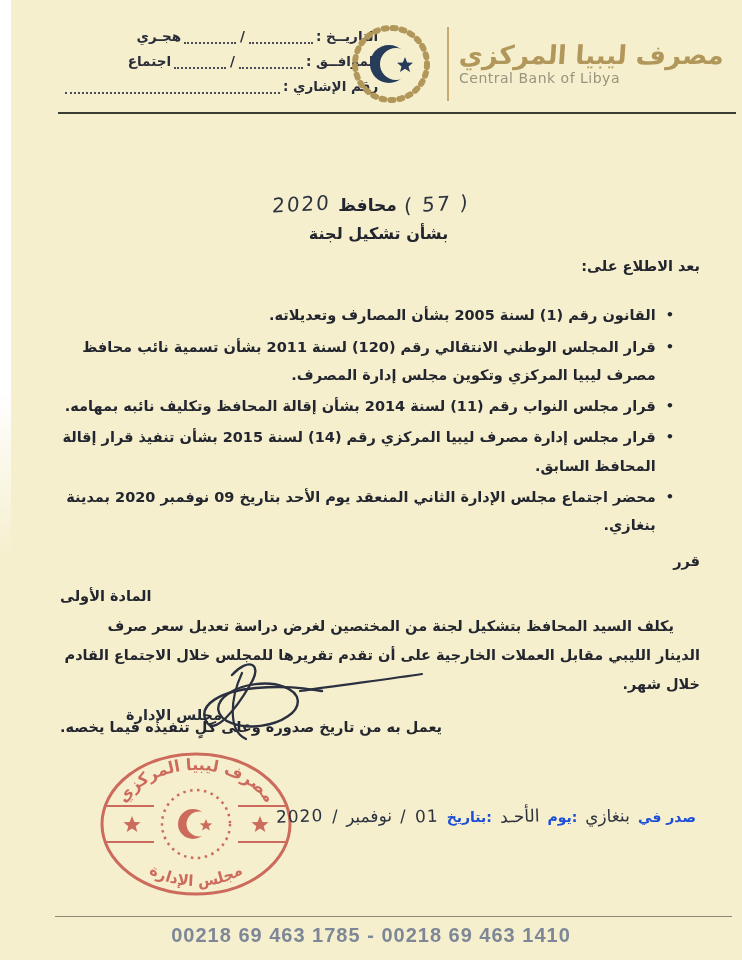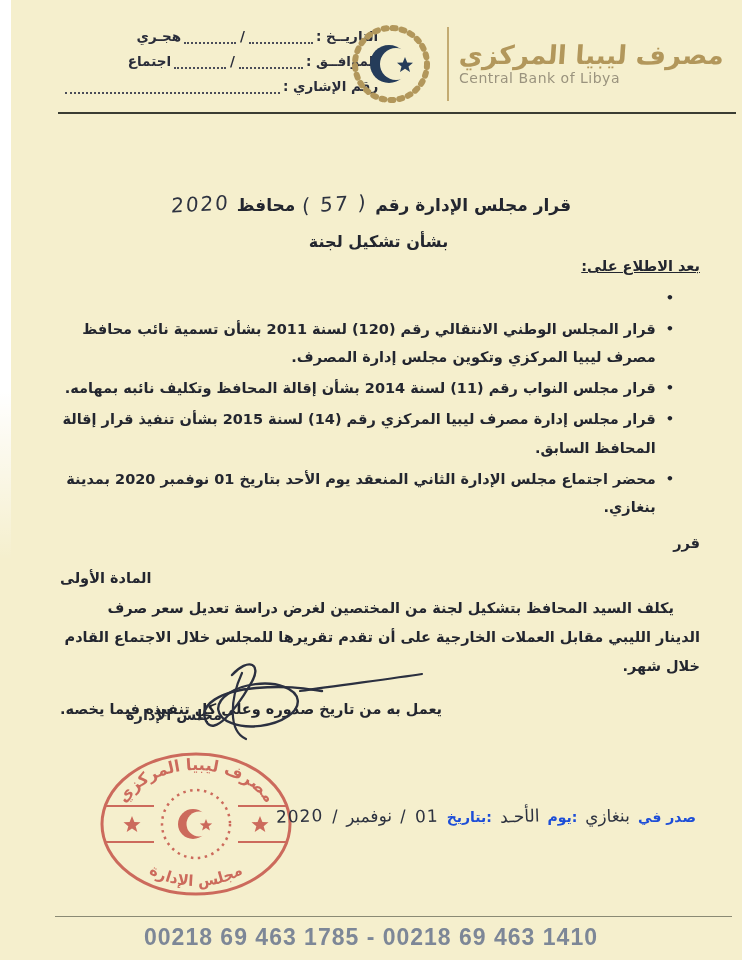--- a/index.html
+++ b/index.html
@@ -22,26 +22,26 @@
   .dots{display:inline-block;border-bottom:2px dotted #4a4d58;height:11px;margin:0 3px;}
   .d60{width:64px}.d40{width:52px}.d210{width:215px}
   .slash{font-weight:bold;padding:0 1px;}
   .hdr-rule{position:absolute;top:112px;left:58px;right:6px;height:2px;background:#3a3d33;}
   
   .title-block{position:absolute;top:192px;left:0;right:0;text-align:center;}
   .title-row{display:flex;flex-direction:row-reverse;justify-content:center;align-items:baseline;gap:7px;
     font-size:17px;font-weight:bold;color:#23262f;}
   .hand{font-family:"DejaVu Sans",sans-serif;font-weight:normal;font-size:20px;
     display:inline-block;transform:rotate(-3deg) skewX(-6deg);color:#2e3340;letter-spacing:2px;}
-  .title-sub{margin-top:16px;font-size:16px;font-weight:bold;color:#23262f;padding-left:15px;}
+  .title-sub{margin-top:8px;font-size:16px;font-weight:bold;color:#23262f;padding-left:15px;}
   
   .doc-body{position:absolute;top:252px;right:42px;left:60px;direction:rtl;text-align:right;
     font-size:14.5px;font-weight:bold;color:#23262f;line-height:1.95;}
   .salutation{margin-bottom:2px;}
-  .preamble{margin-bottom:4px;text-decoration:underline;}
+  .preamble{margin-bottom:21px;}
   .bullets{list-style:none;margin:0;padding:0 26px 0 0;}
   .bullets li{display:flex;direction:rtl;gap:10px;margin-bottom:3px;}
   .bullet-marker{flex:0 0 auto;font-size:13px;line-height:2.1;}
   .decision{margin-top:8px;}
   .article-title{text-align:left;margin-top:6px;}
   .article-text{margin-top:2px;text-indent:26px;line-height:2;}
   .article2-text{text-align:left;margin-top:14px;text-indent:0;}
   
   .sig-area{position:absolute;top:655px;left:110px;width:330px;height:100px;}
   .sig-label{position:absolute;right:218px;top:52px;font-size:14.5px;font-weight:bold;direction:rtl;}
@@ -49,21 +49,21 @@
   
   .stamp{position:absolute;left:96px;top:748px;opacity:.8;}
   
   .issued{position:absolute;top:806px;right:46px;display:flex;flex-direction:row-reverse;
     align-items:baseline;gap:8px;direction:ltr;}
   .issued .printed{font-size:14px;font-weight:bold;color:#1d4ed8;}
   .issued .hand{font-size:17px;letter-spacing:1px;transform:rotate(-2deg);}
   
   .footer-rule{position:absolute;left:55px;right:10px;top:916px;height:1px;background:#8a8a74;}
   .footer-phones{position:absolute;left:0;right:0;top:924px;text-align:center;
-    font-size:23px;color:#7d8797;letter-spacing:1px;font-weight:bold;
+    font-size:20px;color:#7d8797;letter-spacing:1px;font-weight:bold;
     font-family:"Liberation Sans","DejaVu Sans",sans-serif;}
 </style>
 </head>
 <body>
 
 <div class="page">
   <div class="scan-edge"></div>
 
   <div class="letterhead">
     <div class="hdr-fields">
@@ -98,49 +98,49 @@
       <div class="logo-text">
         <span class="logo-ar">مصرف ليبيا المركزي</span>
         <span class="logo-en">Central Bank of Libya</span>
       </div>
     </div>
   </div>
   <div class="hdr-rule"></div>
 
   <div class="title-block">
     <div class="title-row">
-      <span>قرار مجلس الإدارة رقم</span>
       <span class="hand">( 57 )</span>
       <span>محافظ</span>
       <span class="hand">2020</span>
     </div>
     <div class="title-sub">بشأن تشكيل لجنة</div>
   </div>
 
   <div class="doc-body">
     <div class="preamble">بعد الاطلاع على:</div>
     <ul class="bullets">
       <li>
         <span class="bullet-marker">•</span>
+        <span>القانون رقم (1) لسنة 2005 بشأن المصارف وتعديلاته.</span>
       </li>
       <li>
         <span class="bullet-marker">•</span>
         <span>قرار المجلس الوطني الانتقالي رقم (120) لسنة 2011 بشأن تسمية نائب محافظ مصرف ليبيا المركزي وتكوين مجلس إدارة المصرف.</span>
       </li>
       <li>
         <span class="bullet-marker">•</span>
         <span>قرار مجلس النواب رقم (11) لسنة 2014 بشأن إقالة المحافظ وتكليف نائبه بمهامه.</span>
       </li>
       <li>
         <span class="bullet-marker">•</span>
         <span>قرار مجلس إدارة مصرف ليبيا المركزي رقم (14) لسنة 2015 بشأن تنفيذ قرار إقالة المحافظ السابق.</span>
       </li>
       <li>
         <span class="bullet-marker">•</span>
-        <span>محضر اجتماع مجلس الإدارة الثاني المنعقد يوم الأحد بتاريخ 01 نوفمبر 2020 بمدينة بنغازي.</span>
+        <span>محضر اجتماع مجلس الإدارة الثاني المنعقد يوم الأحد بتاريخ 09 نوفمبر 2020 بمدينة بنغازي.</span>
       </li>
     </ul>
     <div class="decision">قرر</div>
     <div class="article-title">المادة الأولى</div>
     <div class="article-text">يكلف السيد المحافظ بتشكيل لجنة من المختصين لغرض دراسة تعديل سعر صرف الدينار الليبي مقابل العملات الخارجية على أن تقدم تقريرها للمجلس خلال الاجتماع القادم خلال شهر.</div>
     <div class="article-text article2-text">يعمل به من تاريخ صدوره وعلى كلٍ تنفيذه فيما يخصه.</div>
   </div>
 
   <div class="sig-area">
     <svg class="sig-svg" width="270" height="95" viewBox="0 0 270 95">

